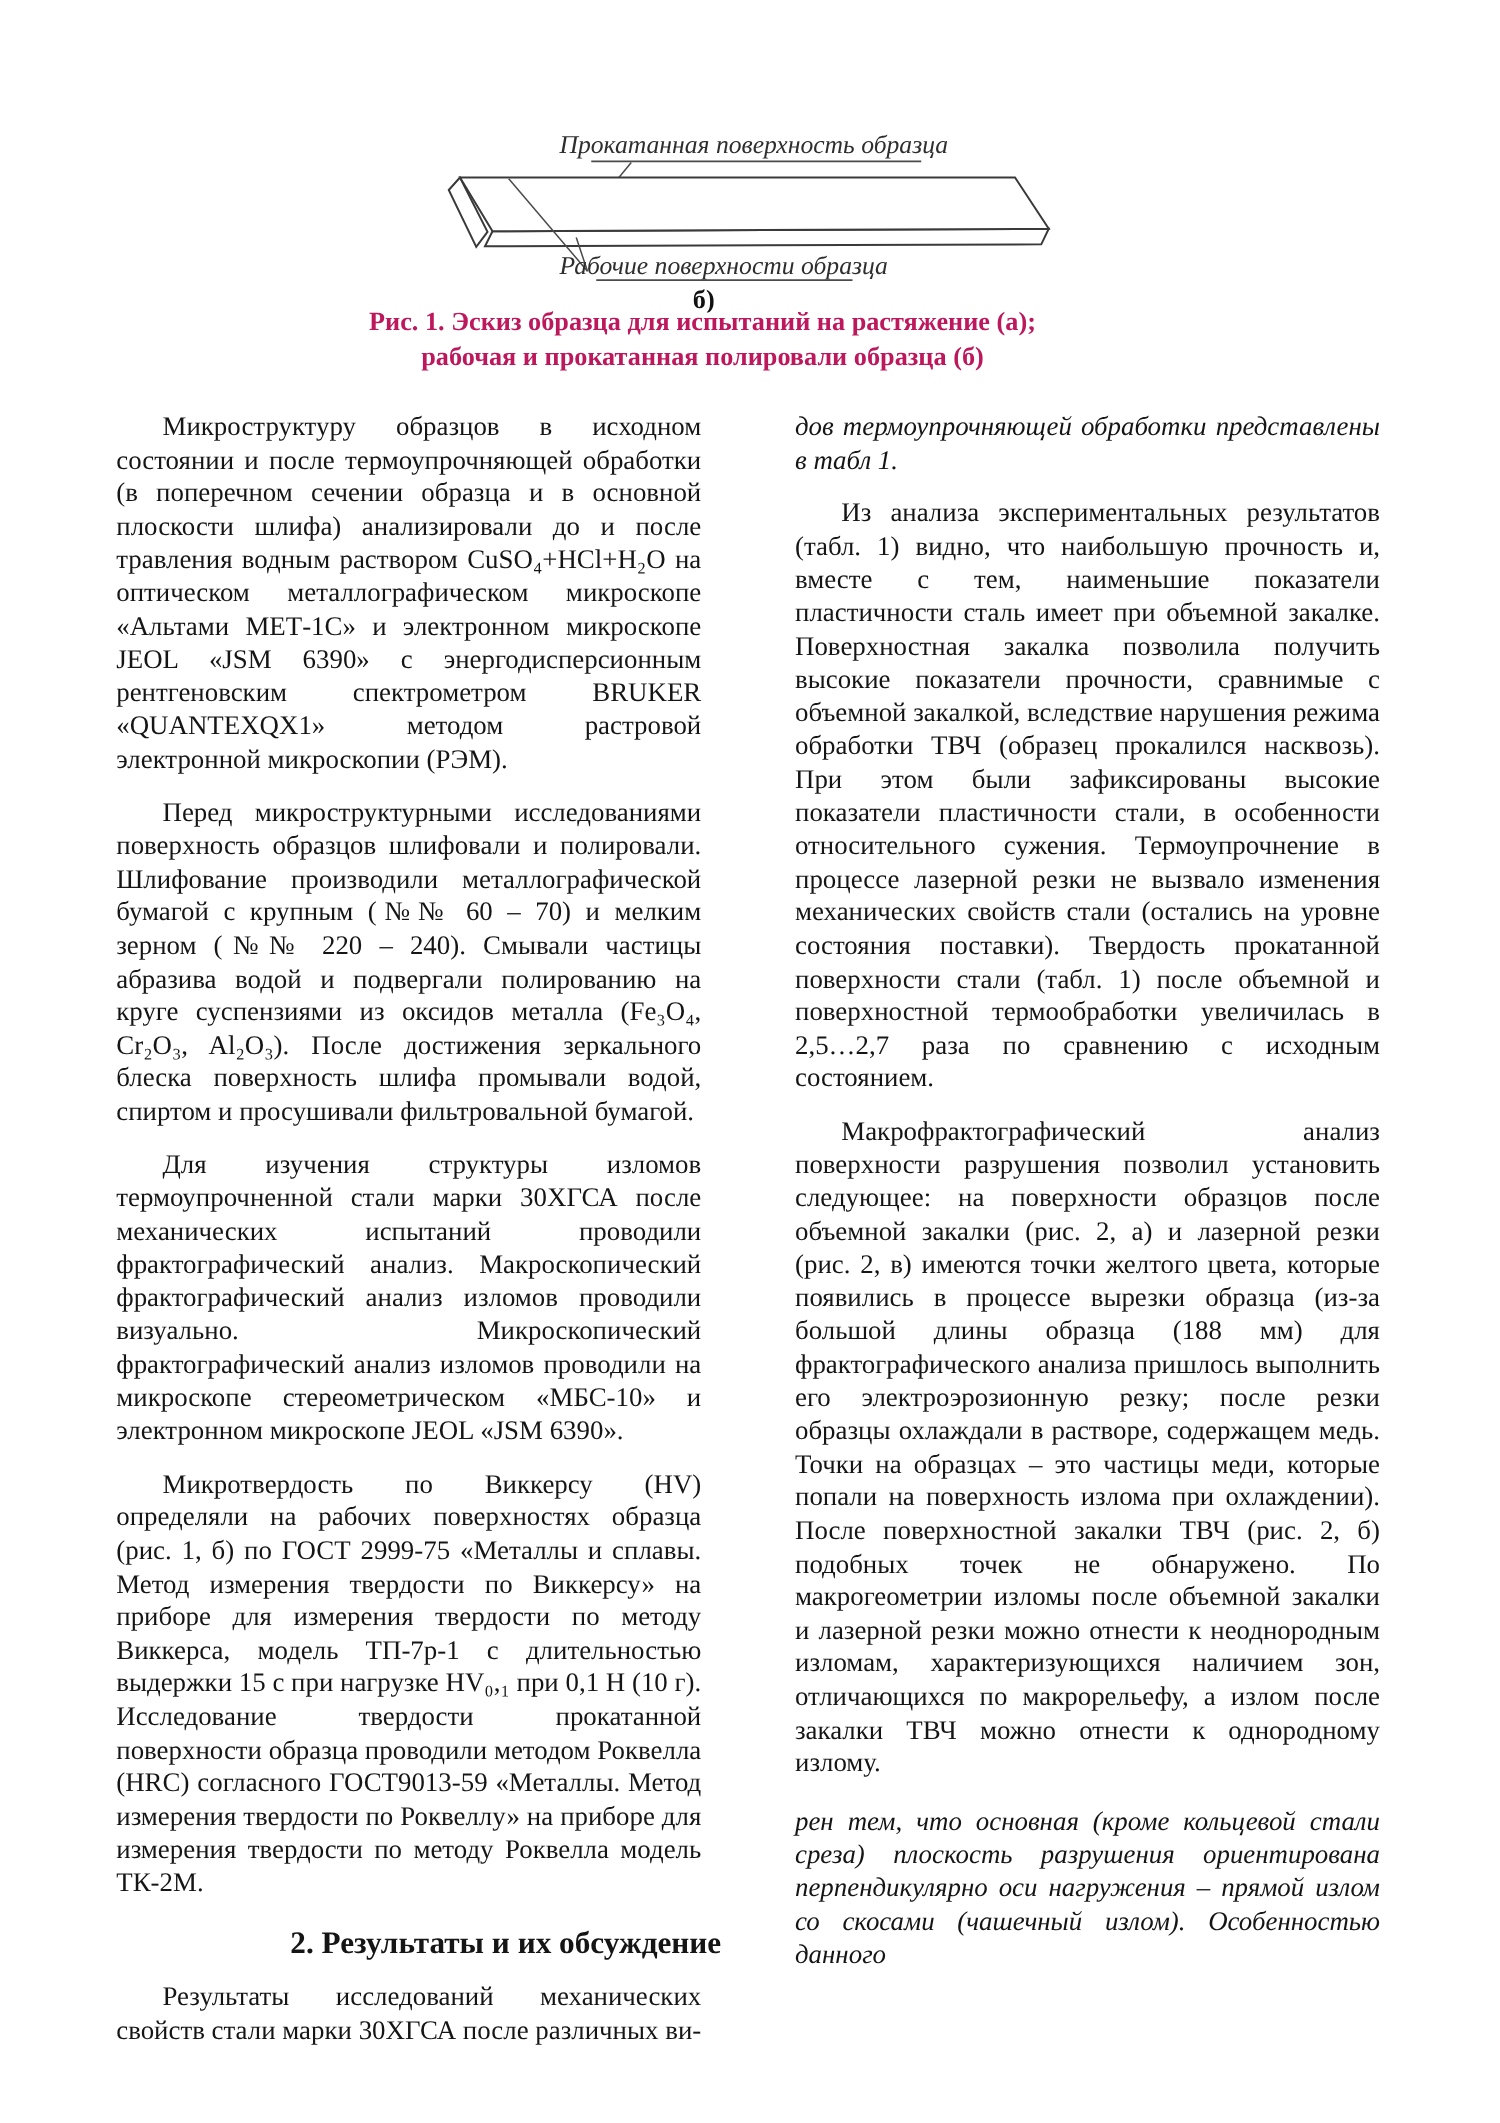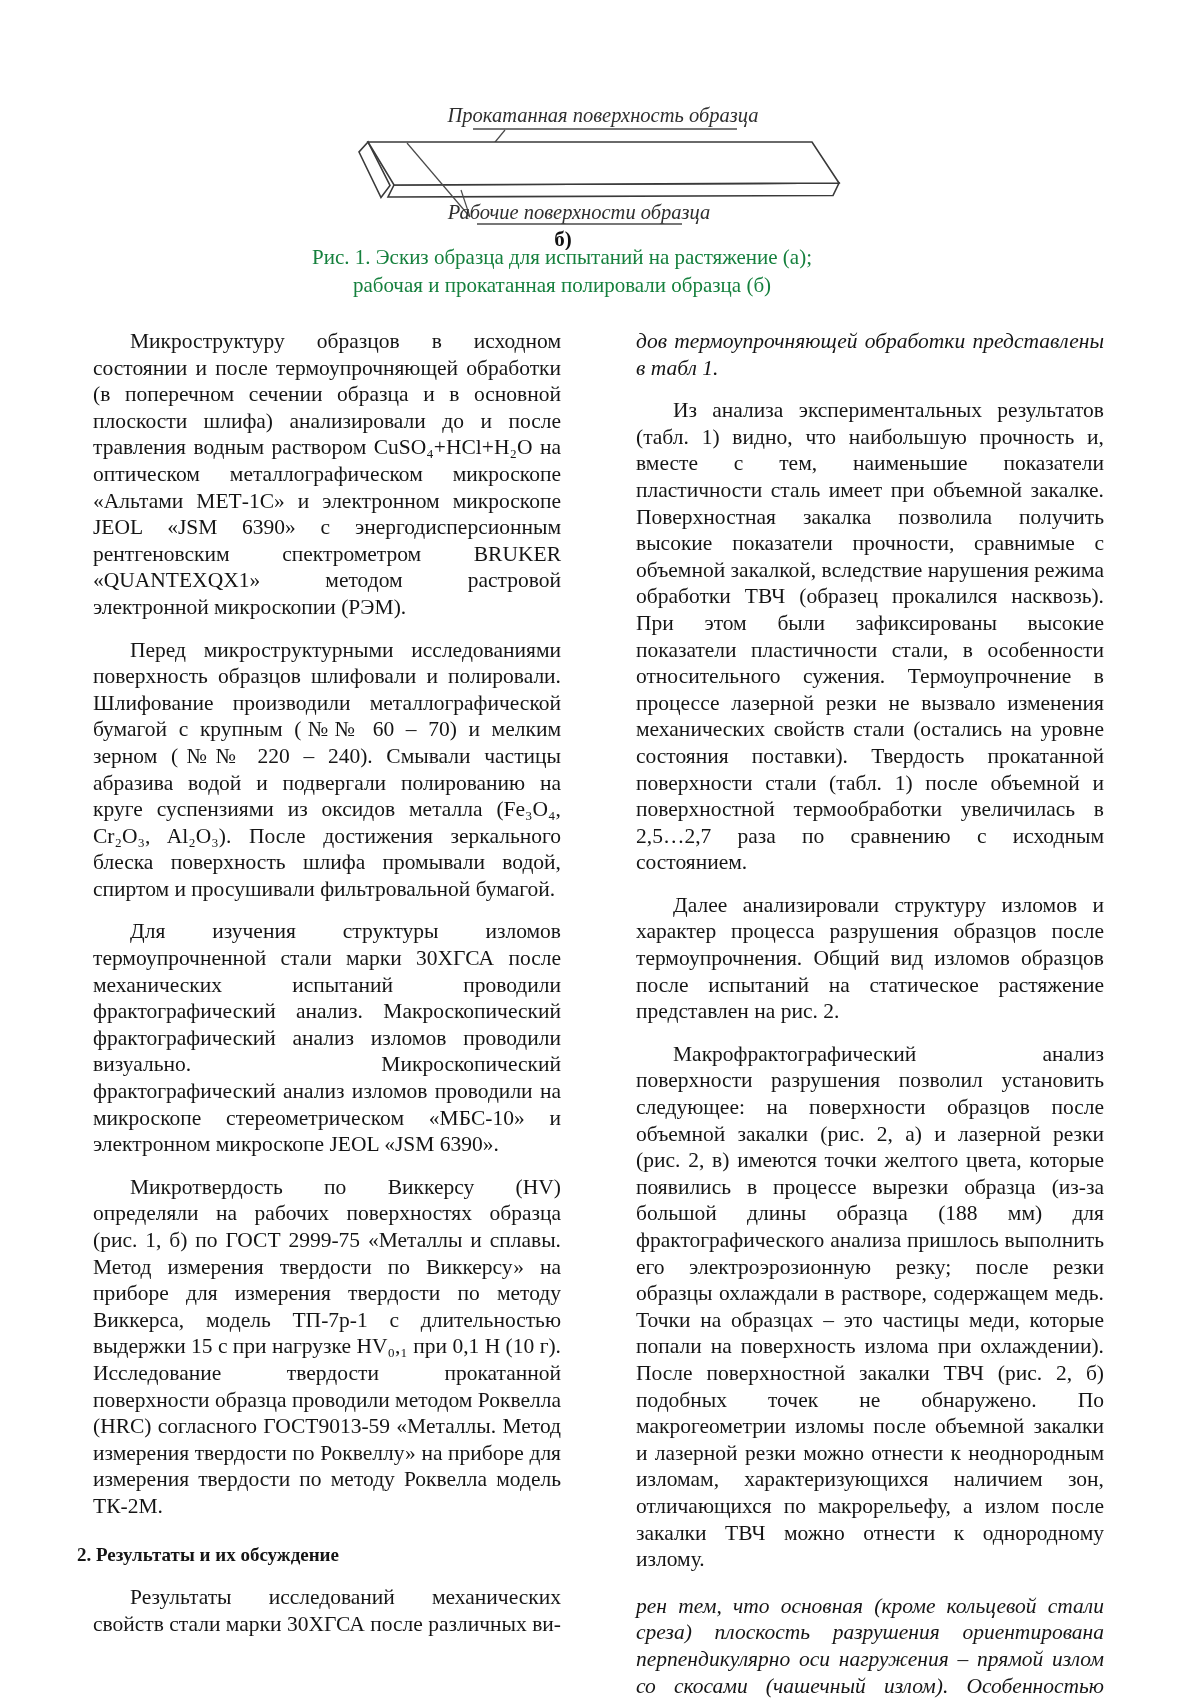--- a/index.html
+++ b/index.html
@@ -4,34 +4,34 @@
 <style>
   html,body{margin:0;padding:0;}
   body{
     width:1200px;height:1698px;position:relative;background:#ffffff;
     font-family:"Liberation Serif", serif;color:#161616;
     -webkit-font-smoothing:antialiased;
   }
   .figure-wrap{position:absolute;left:330px;top:98px;width:540px;height:152px;text-align:center;}
   .caption{
     position:absolute;left:0;top:243px;width:1124px;text-align:center;
-    font-weight:normal;font-size:21px;line-height:28px;color:#15803d;
+    font-weight:bold;font-size:21px;line-height:28px;color:#be185d;
   }
   .col{
     position:absolute;top:312px;width:500px;text-align:justify;
     font-size:21.5px;line-height:26.6px;color:#151515;
   }
   .col-left{left:77px;}
   .col-right{left:620px;}
   .col p{margin:16px;text-indent:37px;}
   .col p.noindent{text-indent:0;font-style:italic;}
   .col p.fulljust{text-align-last:justify;}
   .col p.gap-before{margin-top:20px;}
   .sec-heading{
-    font-size:19px;font-weight:bold;text-align:left;
+    font-size:25px;font-weight:bold;text-align:right;
     margin:22px 0 12px 0;text-indent:0;
   }
   svg text.draft-label{
     font-family:"Liberation Serif", serif;font-style:italic;
     font-size:20.5px;fill:#2e2e2e;
   }
   svg text.panel-label{
     font-family:"Liberation Serif", serif;font-weight:bold;
     font-size:21px;fill:#111;
   }
@@ -70,16 +70,15 @@
   <p>Перед микроструктурными исследованиями поверхность образцов шлифовали и полировали. Шлифование производили металлографической бумагой с крупным (№№ 60 – 70) и мелким зерном (№№ 220 – 240). Смывали частицы абразива водой и подвергали полированию на круге суспензиями из оксидов металла (Fe₃O₄, Cr₂O₃, Al₂O₃). После достижения зеркального блеска поверхность шлифа промывали водой, спиртом и просушивали фильтровальной бумагой.</p>
   <p>Для изучения структуры изломов термоупрочненной стали марки 30ХГСА после механических испытаний проводили фрактографический анализ. Макроскопический фрактографический анализ изломов проводили визуально. Микроскопический фрактографический анализ изломов проводили на микроскопе стереометрическом «МБС-10» и электронном микроскопе JEOL «JSM 6390».</p>
   <p>Микротвердость по Виккерсу (HV) определяли на рабочих поверхностях образца (рис. 1, б) по ГОСТ 2999-75 «Металлы и сплавы. Метод измерения твердости по Виккерсу» на приборе для измерения твердости по методу Виккерса, модель ТП-7р-1 с длительностью выдержки 15 с при нагрузке HV₀,₁ при 0,1 Н (10 г). Исследование твердости прокатанной поверхности образца проводили методом Роквелла (HRC) согласного ГОСТ9013-59 «Металлы. Метод измерения твердости по Роквеллу» на приборе для измерения твердости по методу Роквелла модель ТК-2М.</p>
   <div class="sec-heading">2. Результаты и их обсуждение</div>
   <p class="fulljust">Результаты исследований механических свойств стали марки 30ХГСА после различных ви-</p>
 </div>
 
 <div class="col col-right">
   <p class="noindent">дов термоупрочняющей обработки представлены в табл 1.</p>
   <p>Из анализа экспериментальных результатов (табл. 1) видно, что наибольшую прочность и, вместе с тем, наименьшие показатели пластичности сталь имеет при объемной закалке. Поверхностная закалка позволила получить высокие показатели прочности, сравнимые с объемной закалкой, вследствие нарушения режима обработки ТВЧ (образец прокалился насквозь). При этом были зафиксированы высокие показатели пластичности стали, в особенности относительного сужения. Термоупрочнение в процессе лазерной резки не вызвало изменения механических свойств стали (остались на уровне состояния поставки). Твердость прокатанной поверхности стали (табл. 1) после объемной и поверхностной термообработки увеличилась в 2,5…2,7 раза по сравнению с исходным состоянием.</p>
-  <p>Далее анализировали структуру изломов и характер процесса разрушения образцов после термоупрочнения. Общий вид изломов образцов после испытаний на статическое растяжение представлен на рис. 2.</p>
   <p>Макрофрактографический анализ поверхности разрушения позволил установить следующее: на поверхности образцов после объемной закалки (рис. 2, а) и лазерной резки (рис. 2, в) имеются точки желтого цвета, которые появились в процессе вырезки образца (из-за большой длины образца (188 мм) для фрактографического анализа пришлось выполнить его электроэрозионную резку; после резки образцы охлаждали в растворе, содержащем медь. Точки на образцах – это частицы меди, которые попали на поверхность излома при охлаждении). После поверхностной закалки ТВЧ (рис. 2, б) подобных точек не обнаружено. По макрогеометрии изломы после объемной закалки и лазерной резки можно отнести к неоднородным изломам, характеризующихся наличием зон, отличающихся по макрорельефу, а излом после закалки ТВЧ можно отнести к однородному излому.</p>
   <p class="noindent gap-before">рен тем, что основная (кроме кольцевой стали среза) плоскость разрушения ориентирована перпендикулярно оси нагружения – прямой излом со скосами (чашечный излом). Особенностью данного</p>
 </div>
 
 </body></html>

